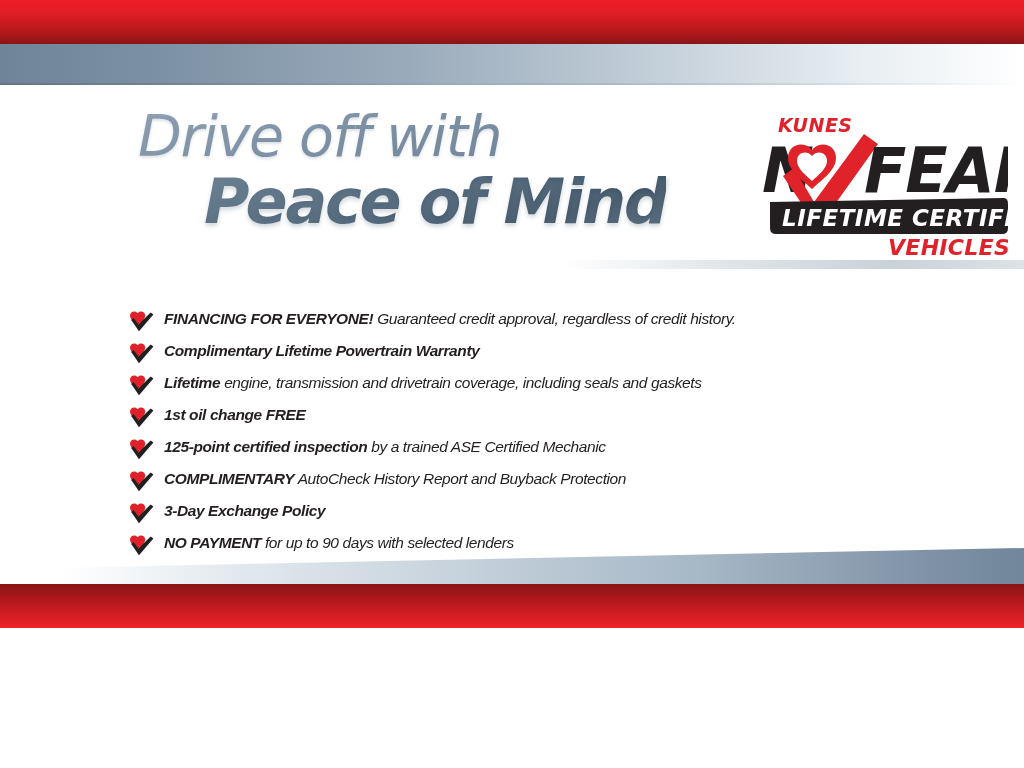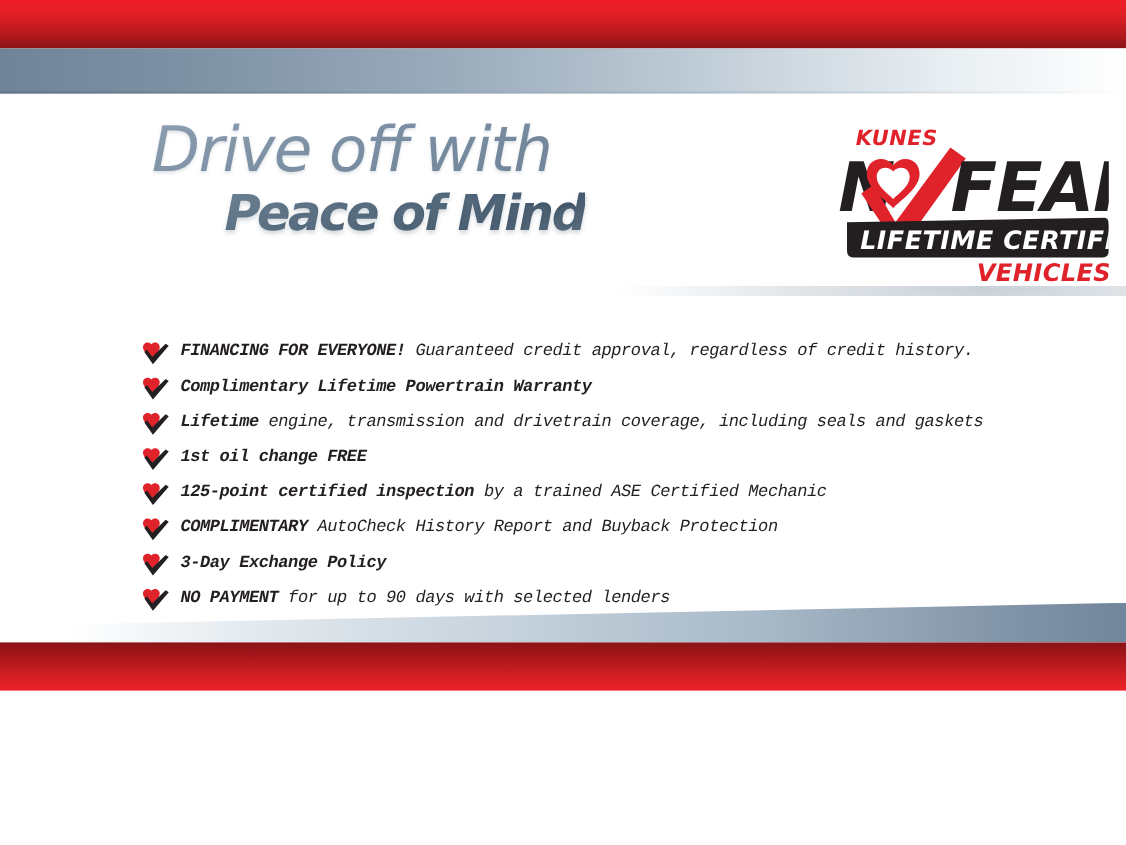--- a/index.html
+++ b/index.html
@@ -86,21 +86,21 @@
     -webkit-text-fill-color: transparent;
     text-shadow: 0 2px 3px rgba(120,135,150,.25);
   }
   .headline .line2 {
     display: block;
     margin-top: 6px;
     margin-left: 66px;
     font-family: "DejaVu Sans", sans-serif;
     font-style: italic;
     font-weight: bold;
-    font-size: 45px;
+    font-size: 62px;
     letter-spacing: -2.2px;
     color: #4f6375;
     background: linear-gradient(165deg, #6d8396 0%, #50677b 42%, #3e5367 75%, #54697c 100%);
     -webkit-background-clip: text;
     background-clip: text;
     -webkit-text-fill-color: transparent;
     text-shadow: 0 3px 4px rgba(110,125,140,.3);
   }
 
   .header-rule {
@@ -134,21 +134,21 @@
   .feature.tall { height: 54px; }
 
   .bullet-icon {
     position: absolute;
     left: 0; top: 3px;
     width: 27px; height: 21px;
   }
   .bullet-icon svg { display: block; }
 
   .feature-text {
-    font-family: Liberation Mono, monospace;
+    font-family: Liberation Sans, sans-serif;
     font-size: 15.5px;
     font-style: italic;
     color: #231f20;
     line-height: 22px;
     white-space: nowrap;
     letter-spacing: -0.4px;
   }
   .feature-text .b {
     font-weight: bold;
   }

